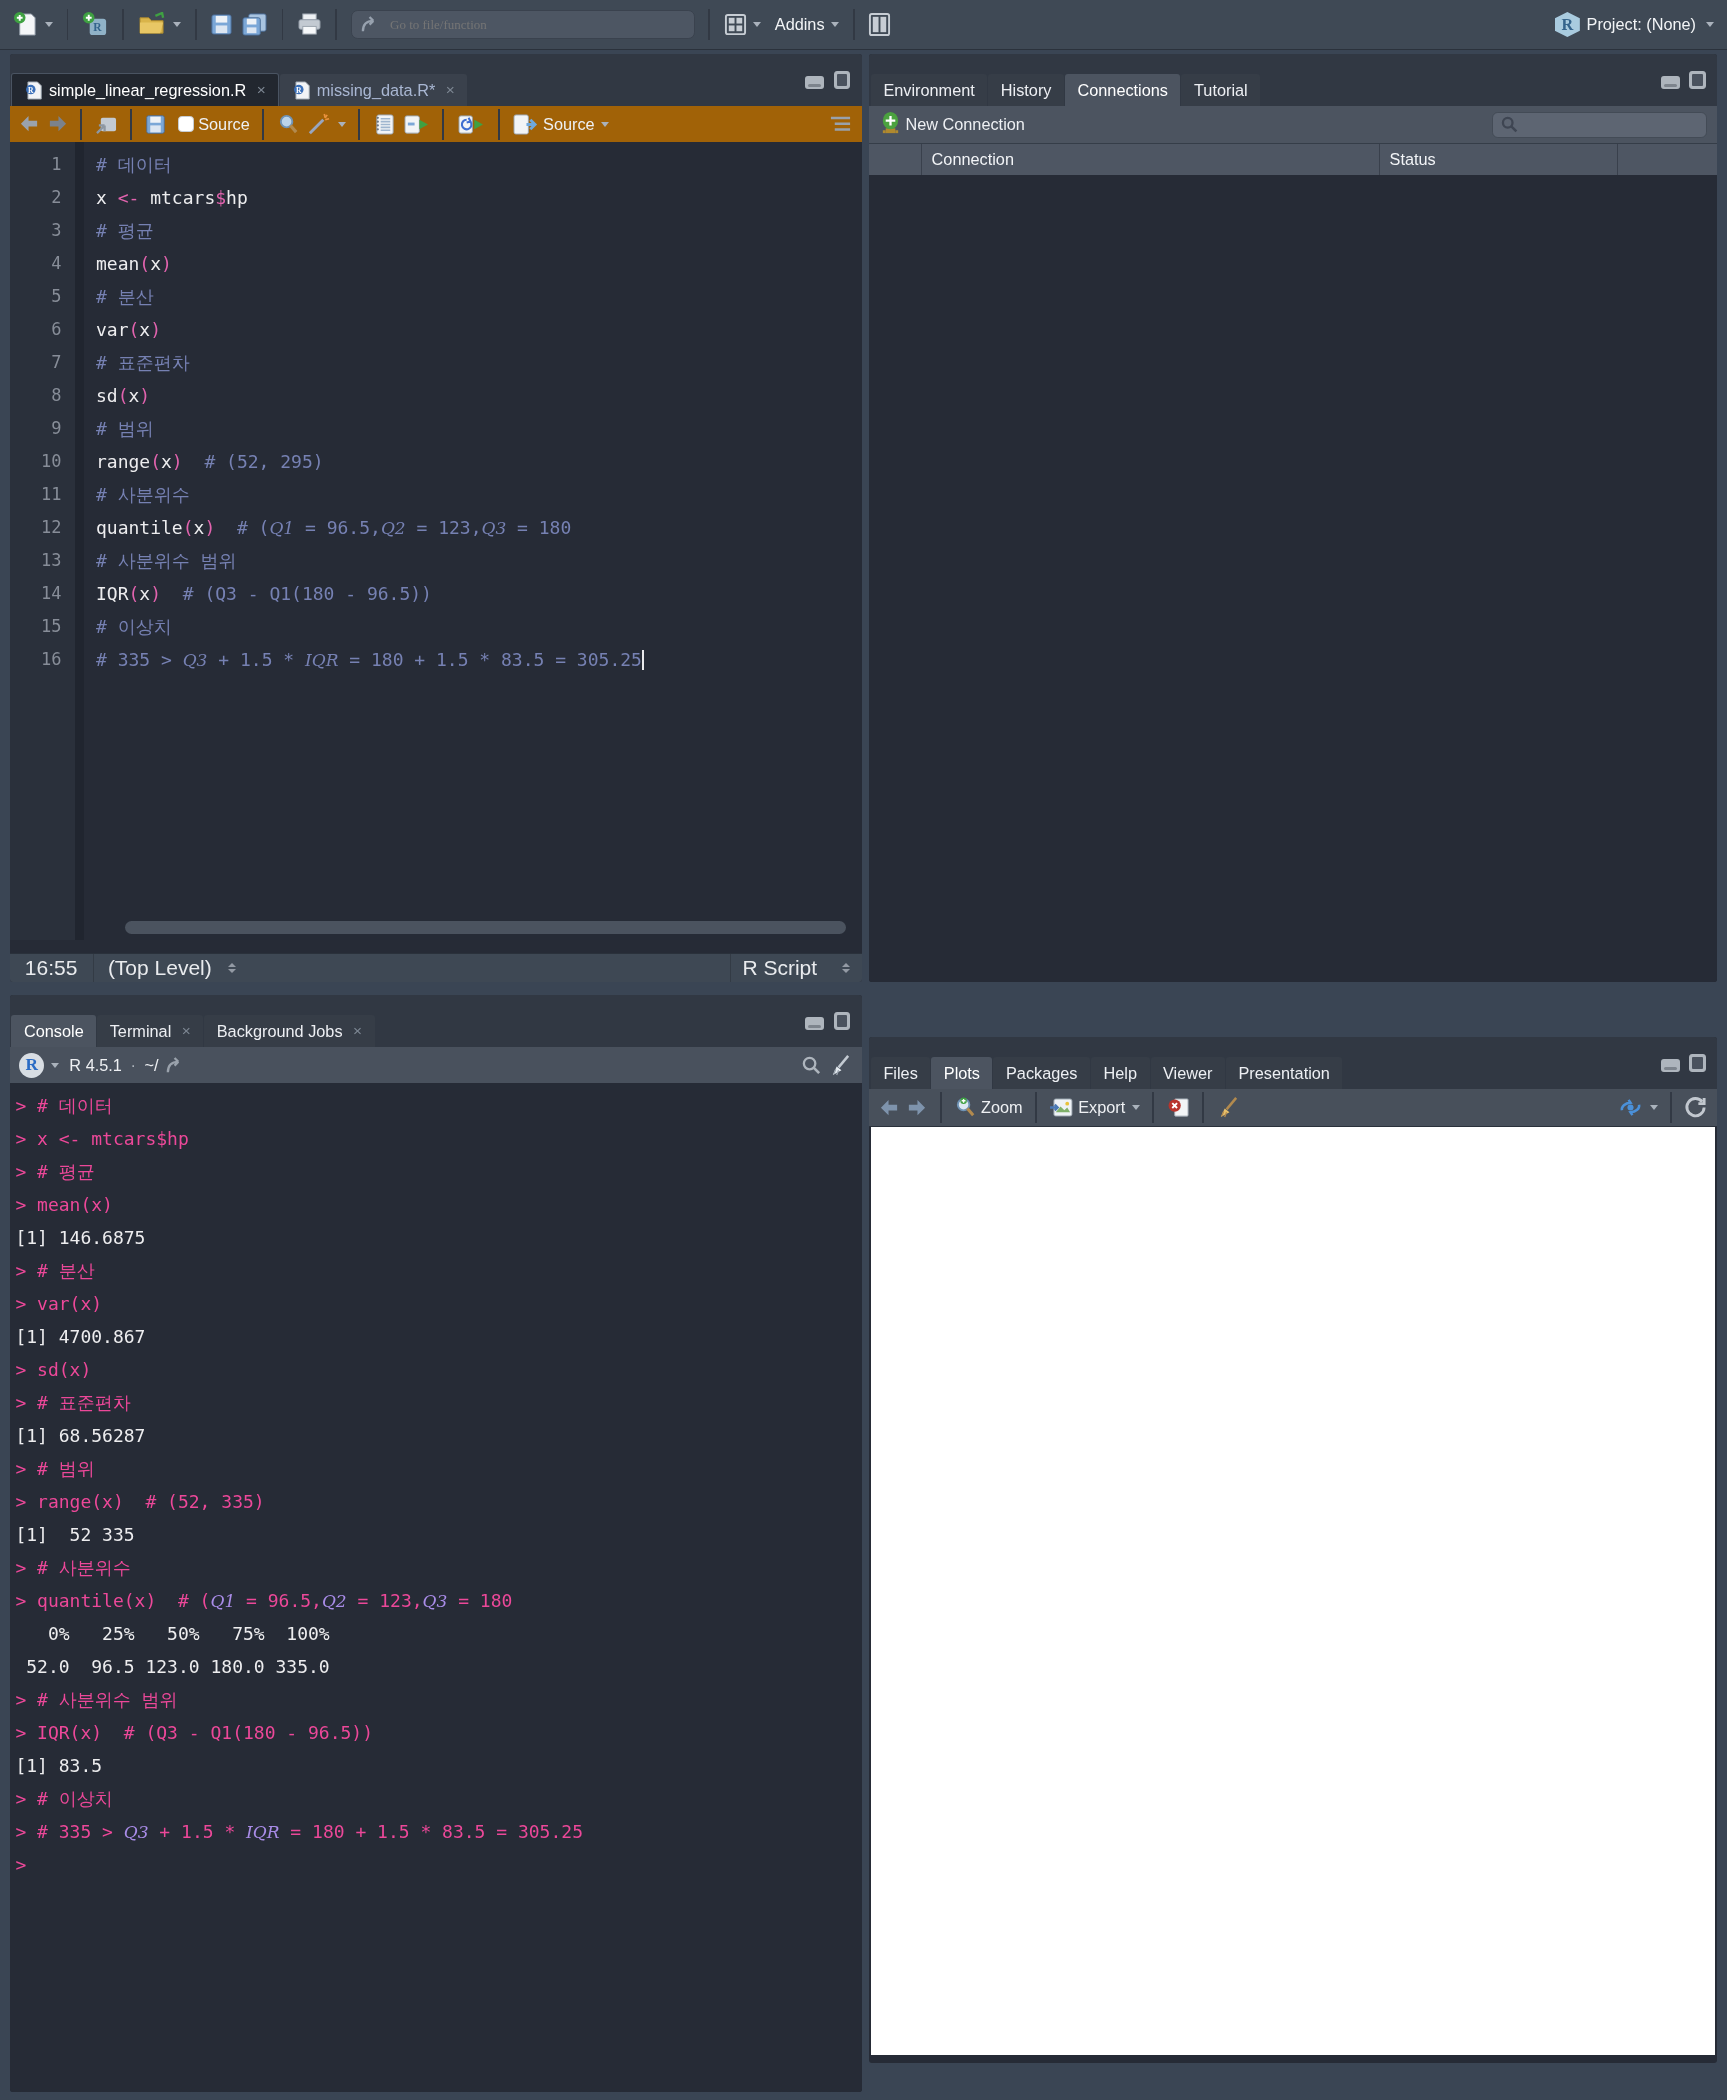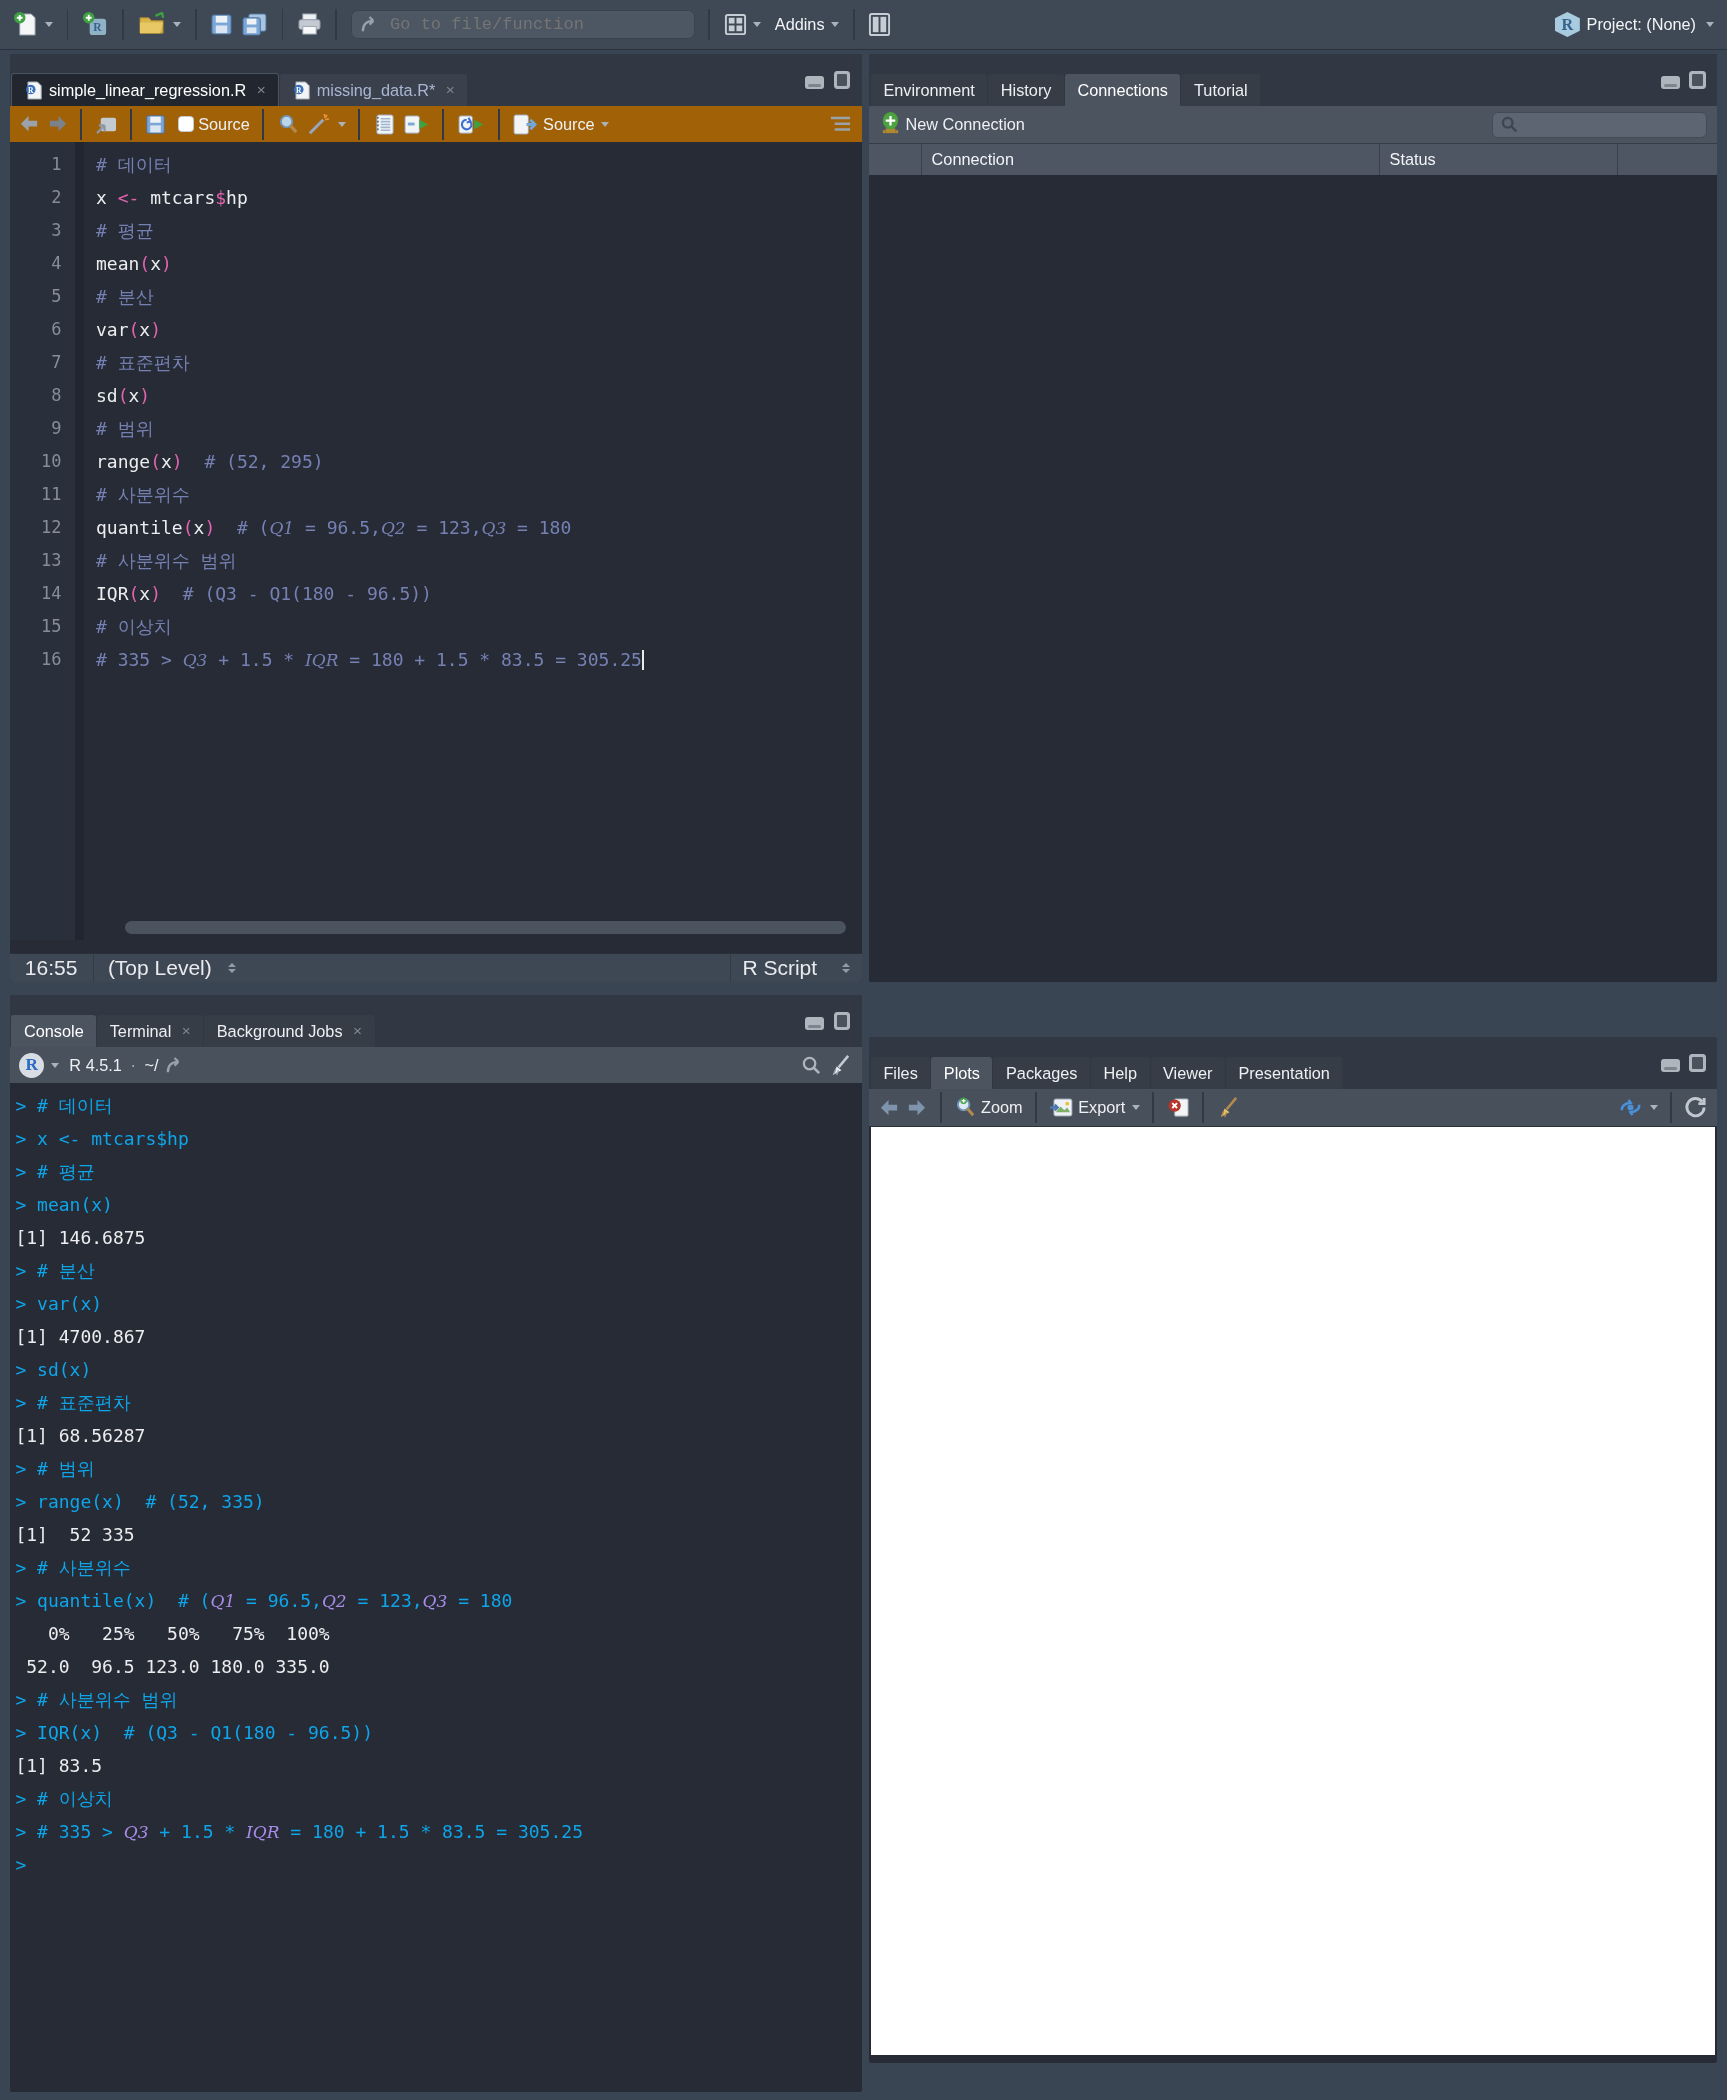--- a/index.html
+++ b/index.html
@@ -10,21 +10,21 @@
   .topbar{position:absolute;left:0;top:0;width:1727px;height:50px;background:#3f4955;
           border-bottom:1.9px solid #2b323c;display:flex;align-items:center;padding:0 13.4px;
           box-sizing:border-box;gap:7.7px;}
   .tbtn{display:flex;align-items:center;gap:3.8px;cursor:default;}
   .sep{width:1.9px;height:31px;background:#323944;margin:0 5.8px;}
   .caret{width:0;height:0;border-left:4.8px solid transparent;border-right:4.8px solid transparent;
          border-top:5.8px solid #aab2bc;margin-left:2.9px;}
   .goto{width:344px;height:29px;background:#4d5663;border:1px solid #3a424e;border-radius:6.7px;
         display:flex;align-items:center;padding:0 9.6px;gap:7.7px;box-sizing:border-box;}
   .goto input{flex:1;background:transparent;border:none;outline:none;color:#fca5a5;
-              font-size:17px;font-family:Liberation Mono, monospace;}
+              font-size:13px;font-family:Liberation Serif, serif;}
   .toplabel{color:#f2f4f6;font-size:16.3px;}
   .project{margin-left:auto;display:flex;align-items:center;gap:6.7px;}
   
   .pane{position:absolute;background:#262b36;border-radius:2.9px;overflow:hidden;}
   .pane-editor {left:9.6px;top:54px;width:852px;height:928px;}
   .pane-env    {left:869px;top:54px;width:848px;height:928px;}
   .pane-console{left:9.6px;top:995px;width:852px;height:1097px;}
   .pane-plots  {left:869px;top:1037px;width:848px;height:1026px;}
   .tabstrip{position:relative;height:52px;background:#313843;display:flex;align-items:flex-end;
             padding-left:1.9px;}
@@ -84,21 +84,21 @@
                font-size:16.3px;color:#f2f4f7;align-items:center;}
   .conn-header .hc{height:100%;display:flex;align-items:center;padding-left:9.6px;box-sizing:border-box;
                    border-left:1.9px solid #39404c;}
   .conn-header .hc:first-child{border-left:none;}
   .conn-body{position:absolute;left:0;right:0;top:121px;bottom:0;background:#262b36;}
   
   .console-out{position:absolute;left:0;right:0;top:88px;bottom:0;background:#262b36;
                padding:5.8px 0 0 5.8px;overflow:hidden;}
   .con-line{height:33px;line-height:33px;font-family:"DejaVu Sans Mono",monospace;
             font-size:18px;white-space:pre;}
-  .tk-in{color:#0ea5e9;}
+  .tk-in{color:#ec4899;}
   .tk-ini{color:#a98ce8;font-style:italic;font-family:"DejaVu Serif",serif;font-size:17px;}
   .tk-out{color:#ededef;}
   .rdot{color:#aeb5bd;margin:0 1.9px;}
   
   .plotwhite{position:absolute;left:1.9px;right:1.9px;top:90px;bottom:7.7px;background:#ffffff;}
   
   .ic{display:inline-flex;align-items:center;justify-content:center;flex:none;}
   .checkbox{width:16.3px;height:16.3px;background:#fff;border-radius:3.8px;border:1px solid #c6ccd3;box-sizing:border-box;}
   .rlogo{width:25px;height:25px;border-radius:50%;background:#d8dde3;color:#2a6bc4;font-weight:bold;
          font-size:17.3px;display:flex;align-items:center;justify-content:center;font-family:"Liberation Serif",serif;}

